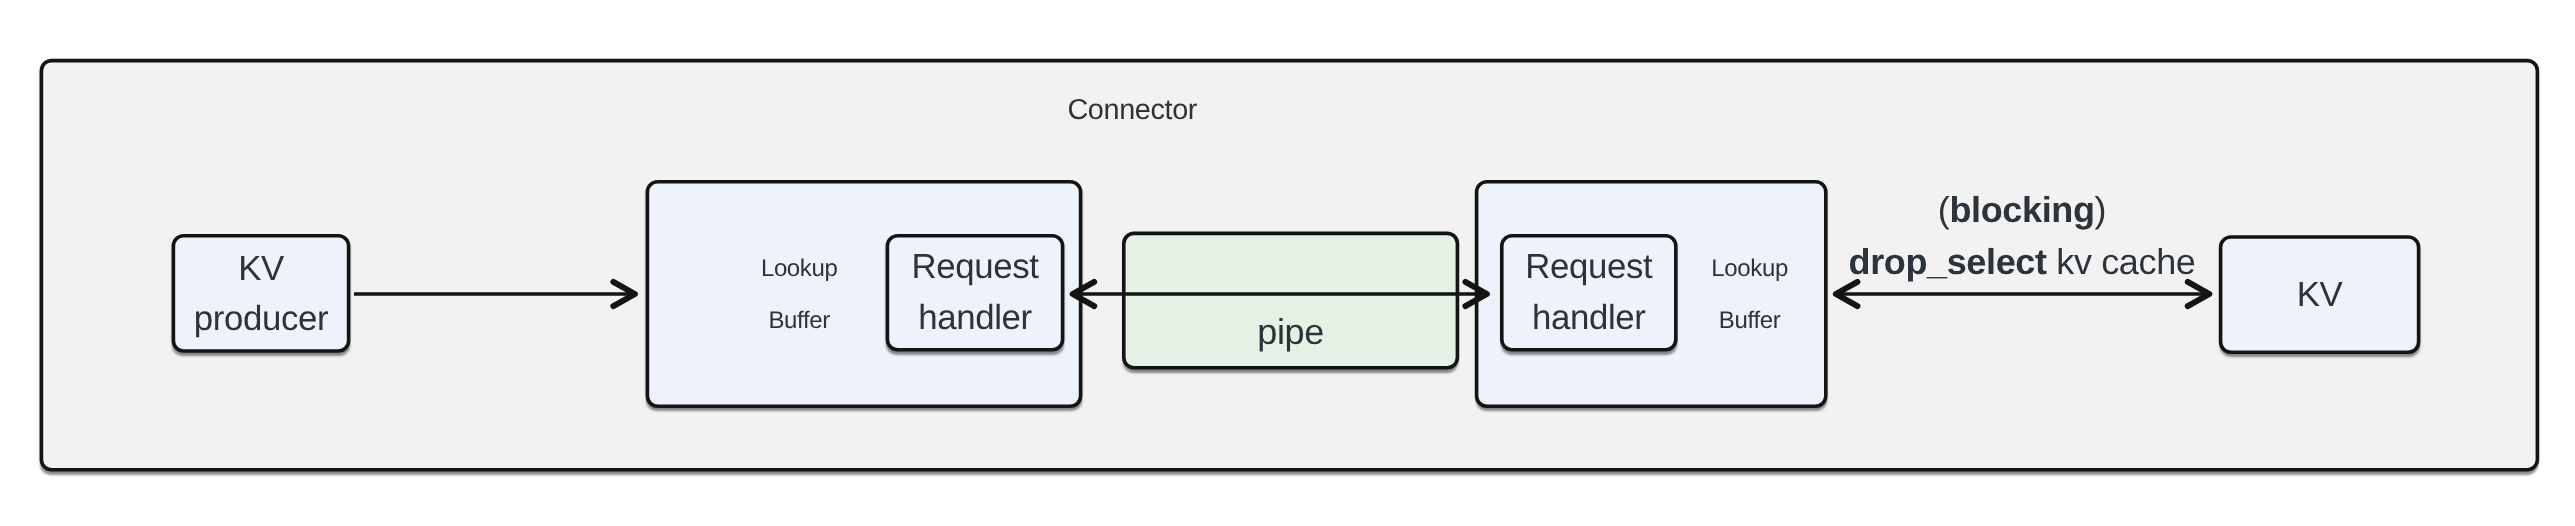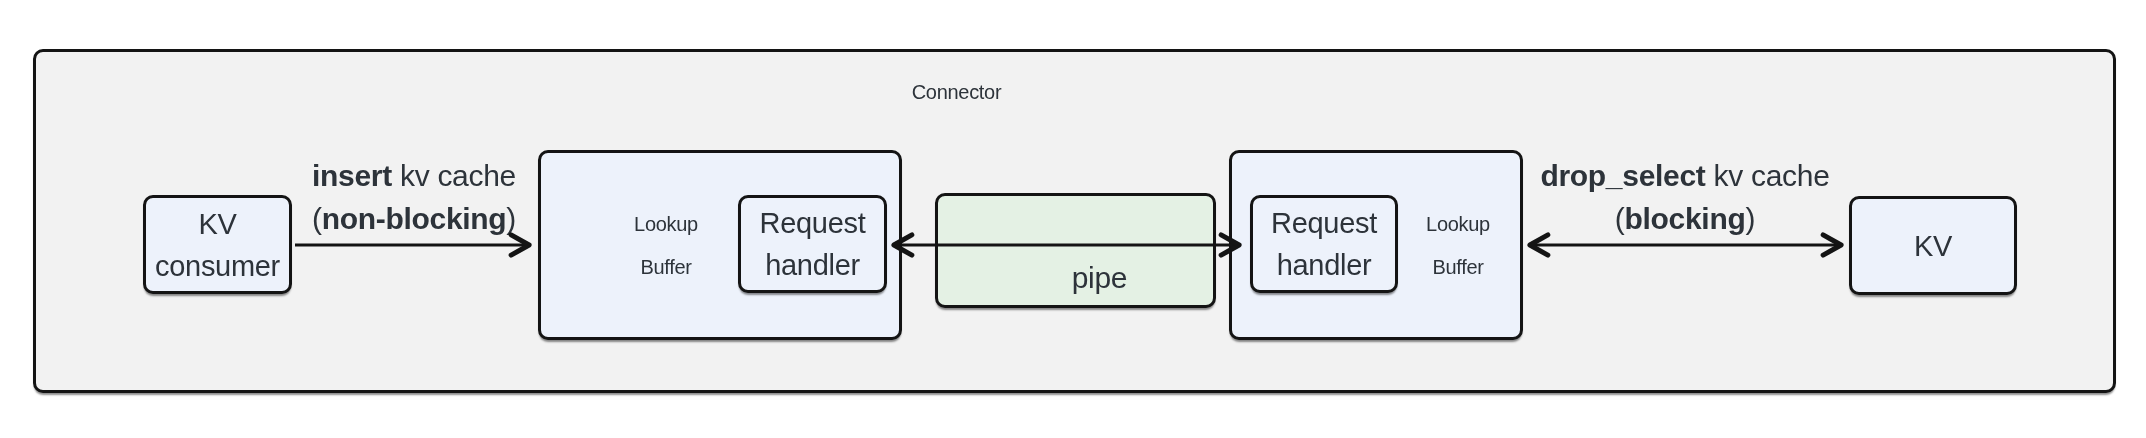--- a/index.html
+++ b/index.html
@@ -18,23 +18,23 @@
     box-sizing: border-box;
     left: 33px; top: 49px; width: 2083px; height: 344px;
     background: var(--container-fill, #f2f2f2);
     border: 3px solid var(--border-color, #141414);
     border-radius: 10px;
     box-shadow: 0 3px 2px -1px rgba(0,0,0,0.45);
     z-index: 1;
   }
   .title {
     position: absolute;
-    left: 38px; top: 74px; width: 1837px;
+    left: 25px; top: 74px; width: 1837px;
     text-align: center;
-    font-size: 20px;
+    font-size: 24px;
     line-height: 36px;
     z-index: 2;
   }
   .node {
     position: absolute;
     box-sizing: border-box;
     background: var(--node-fill, #edf2fb);
     border: 3px solid var(--border-color, #141414);
     border-radius: 10px;
     box-shadow: 0 3px 2px -1px rgba(0,0,0,0.45);
@@ -63,21 +63,20 @@
     z-index: 3;
   }
   .float-label.lb-left  { left: 556px;  top: 203px; width: 220px; }
   .float-label.lb-right { left: 1348px; top: 203px; width: 220px; }
   .pipe-text {
     position: absolute;
     top: 64px; left: 0; width: 100%;
     text-align: center;
     font-size: 30px;
     line-height: 36px;
-    margin-left: 24px;
   }
   .edge-label {
     position: absolute;
     text-align: center;
     font-size: 30px;
     line-height: 43px;
     z-index: 4;
   }
   .edge-label b { font-weight: 700; }
   .edge-label.insert { left: 249px;  top: 154px; width: 330px; }
@@ -97,27 +96,23 @@
 <body>
 
 <div class="stage">
 
   <div class="outer"></div>
 
   <div class="title">Connector</div>
 
   <div class="node kv-producer">
     <div>KV</div>
-    <div>consumer</div>
+    <div>producer</div>
   </div>
 
-  <div class="edge-label insert">
-    <div><b>insert</b><span> kv cache</span></div>
-    <div><span>(</span><b>non-blocking</b><span>)</span></div>
-  </div>
 
   <div class="node lookup-left"></div>
   <div class="float-label lb-left">
     <div>Lookup</div>
     <div>Buffer</div>
   </div>
   <div class="node request-left">
     <div>Request</div>
     <div>handler</div>
   </div>
@@ -130,22 +125,22 @@
   <div class="float-label lb-right">
     <div>Lookup</div>
     <div>Buffer</div>
   </div>
   <div class="node request-right">
     <div>Request</div>
     <div>handler</div>
   </div>
 
   <div class="edge-label drop">
+    <div><span>(</span><b>blocking</b><span>)</span></div>
     <div><b>drop_select</b><span> kv cache</span></div>
-    <div><span>(</span><b>blocking</b><span>)</span></div>
   </div>
 
   <div class="node kv-consumer">
     <div>KV</div>
   </div>
 
   <svg class="arrows" viewBox="0 0 2146 438" xmlns="http://www.w3.org/2000/svg">
     <defs>
       <marker id="ah" viewBox="0 0 12 12" refX="9.5" refY="6" markerWidth="9" markerHeight="9" orient="auto-start-reverse">
         <path class="ah-path" d="M2 1.5 L10 6 L2 10.5"></path>

